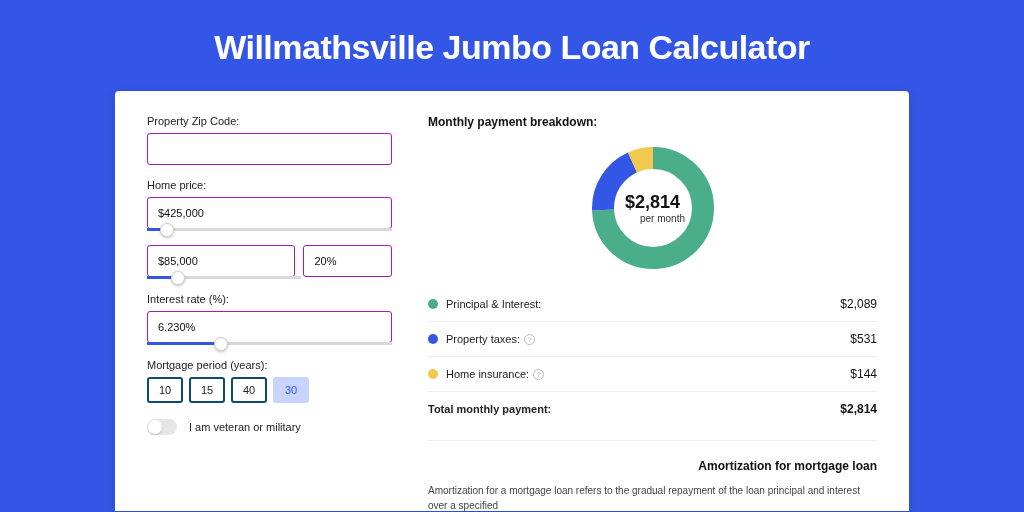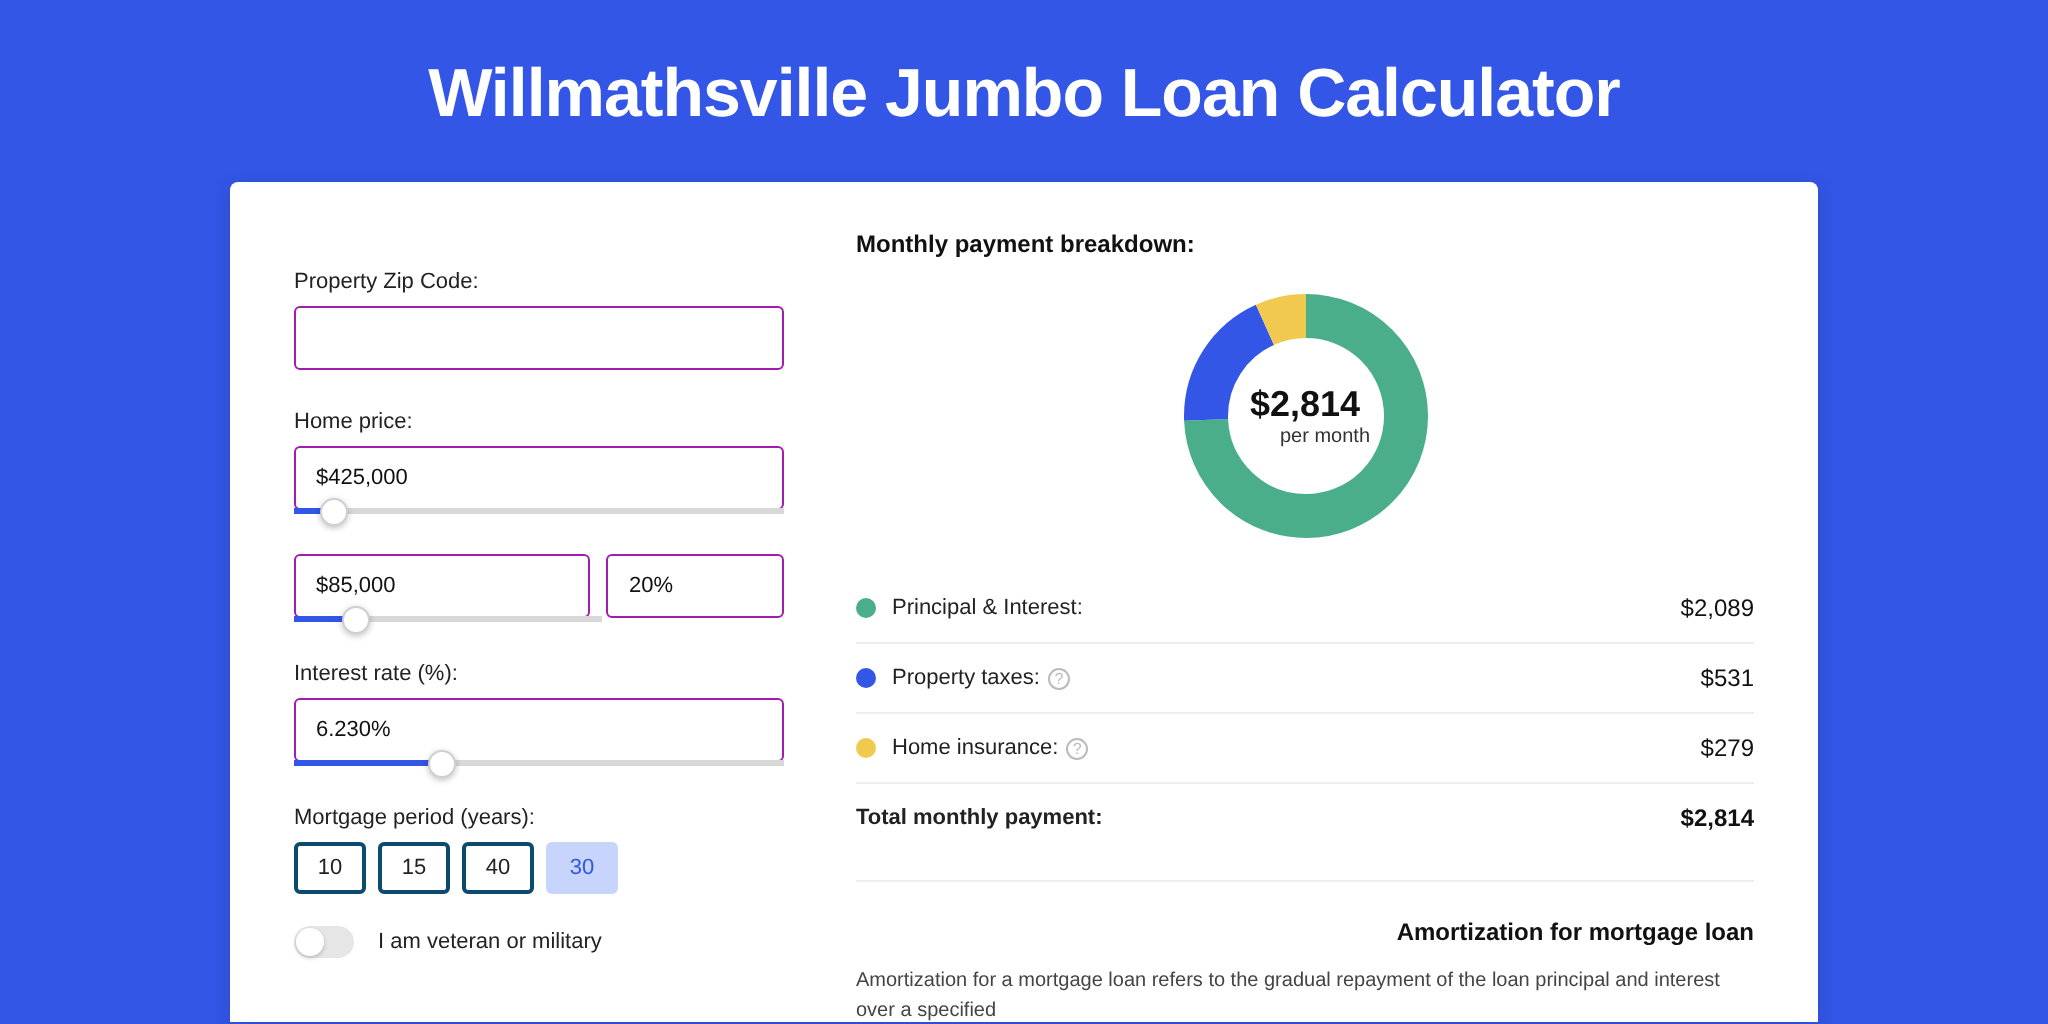--- a/index.html
+++ b/index.html
@@ -40,21 +40,21 @@
   .text-input {
     width: 100%;
     border: 1px solid #a21caf;
     border-radius: 3px;
     padding: 8px 10px;
     font-size: 11px;
     color: #111;
     background: #fff;
     height: 32px;
   }
-  .field-group { margin-bottom: 14px; margin-top: 20px; }
+  .field-group { margin-bottom: 14px; }
 
   .slider-track {
     height: 3px;
     background: #d8d8d8;
     position: relative;
     margin-top: -1px;
   }
   .slider-fill {
     position: absolute; left: 0; top: 0; height: 100%;
     background: #3356e6;
@@ -241,21 +241,21 @@
             <span class="info-icon">?</span>
           </span>
           <span class="legend-val">$531</span>
         </div>
         <div class="legend-row">
           <span class="legend-dot" style="background: rgb(241, 201, 78);"></span>
           <span class="legend-label">
             <span>Home insurance:</span>
             <span class="info-icon">?</span>
           </span>
-          <span class="legend-val">$279</span>
+          <span class="legend-val">$144</span>
         </div>
       </div>
 
     <div class="total-row">
       <span class="legend-label">Total monthly payment:</span>
       <span class="legend-val">$2,814</span>
     </div>
 
     <div class="amort-section">
       <div class="amort-title">Amortization for mortgage loan</div>

